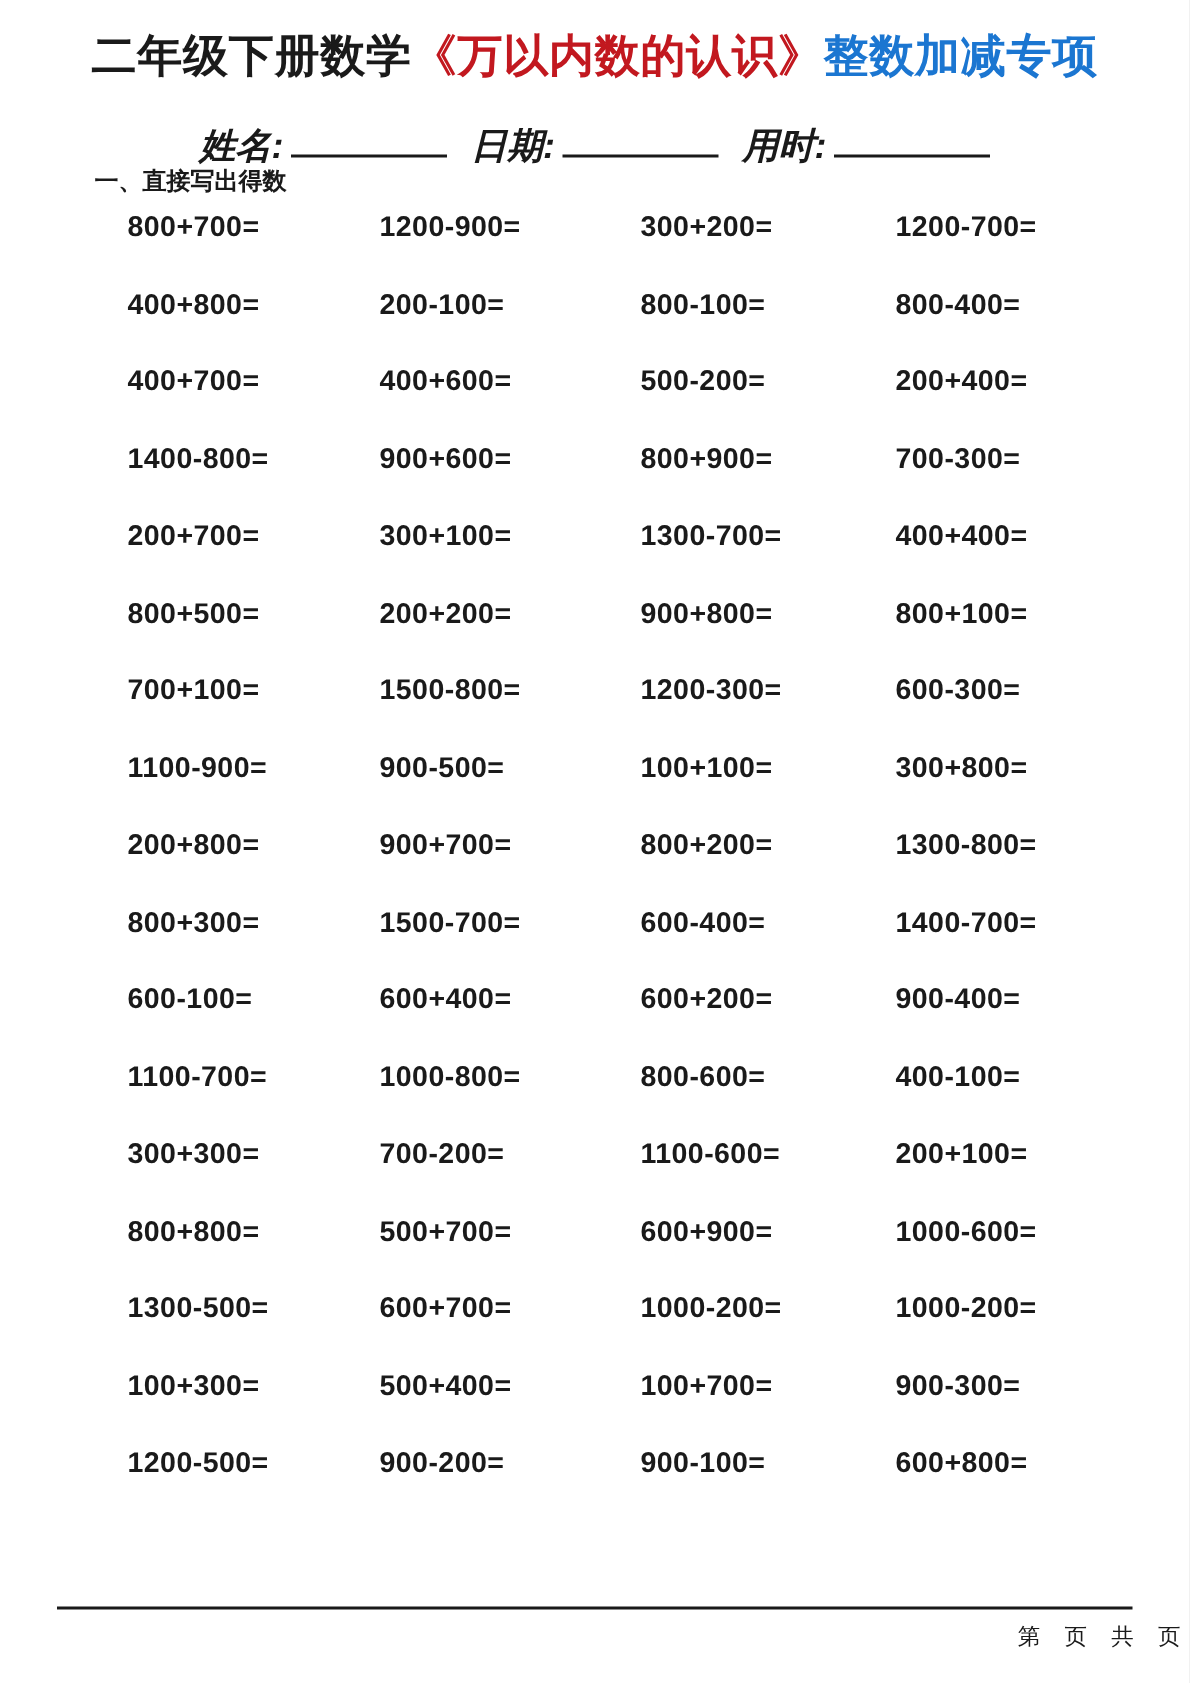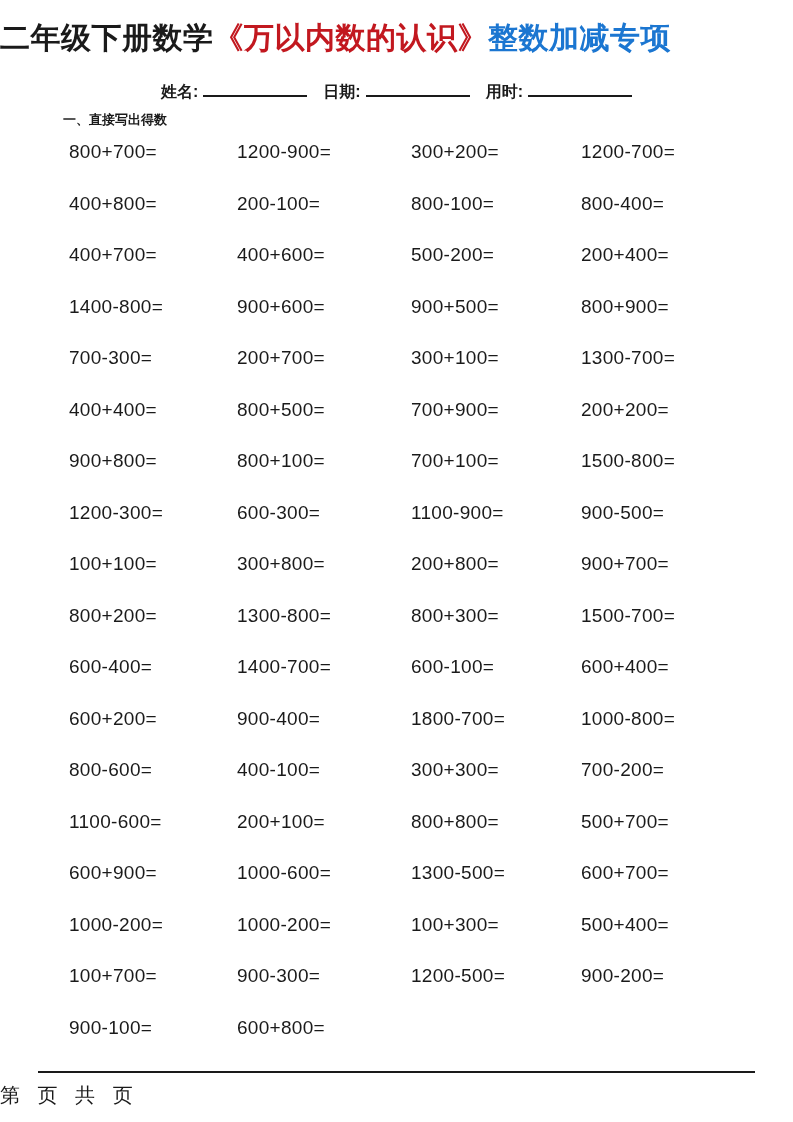--- a/index.html
+++ b/index.html
@@ -14,82 +14,84 @@
     height: 1122px;
     margin: 0 auto;
     background: #ffffff;
     overflow: hidden;
   }
   .title {
     position: absolute;
     top: 20px;
     left: 0;
     width: 100%;
-    text-align: left;
+    text-align: center;
     font-size: 30px;
     line-height: 36px;
     font-weight: bold;
     letter-spacing: 0.5px;
     white-space: nowrap;
   }
   .info-line {
     position: absolute;
     top: 80px;
     left: 0;
     width: 100%;
     text-align: center;
-    font-size: 16px;
+    font-size: 24px;
     font-weight: bold;
     white-space: nowrap;
+    font-style: italic;
   }
   .info-label { display: inline-block; }
   .blank {
     display: inline-block;
     width: 104px;
     height: 1.05em;
     border-bottom: 2px solid #1a1a1a;
     margin: 0 16px 0 5px;
   }
   .blank:last-child { margin-right: 0; }
   .section-heading {
     position: absolute;
     top: 111px;
     left: 63px;
-    font-size: 13px;
+    font-size: 16px;
     font-weight: bold;
   }
   .problems-grid {
     position: absolute;
     top: 141px;
-    left: 69px;
+    left: 85px;
     right: 40px;
     display: grid;
     grid-template-columns: 168px 174px 170px 1fr;
     grid-auto-rows: 51.5px;
     font-size: 19px;
+    font-weight: bold;
   }
   .problem-cell {
     line-height: 22px;
     letter-spacing: 0.3px;
     white-space: nowrap;
   }
   .footer-rule {
     position: absolute;
     top: 1071px;
     left: 38px;
     right: 38px;
     border-top: 2px solid #1a1a1a;
   }
   .footer-text {
     position: absolute;
     top: 1082px;
     left: 0;
     width: 100%;
-    text-align: left;
-    font-size: 20px;
+    text-align: right;
+    font-size: 15px;
     letter-spacing: 6px;
   }
 </style>
 </head>
 <body>
 
 <div class="page">
 
   <h1 class="title"><span>二年级下册数学</span><span style="color: rgb(194, 24, 31);">《万以内数的认识》</span><span style="color: rgb(27, 118, 209);">整数加减专项</span></h1>
 
@@ -107,29 +109,27 @@
       <div class="problem-cell">400+800=</div>
       <div class="problem-cell">200-100=</div>
       <div class="problem-cell">800-100=</div>
       <div class="problem-cell">800-400=</div>
       <div class="problem-cell">400+700=</div>
       <div class="problem-cell">400+600=</div>
       <div class="problem-cell">500-200=</div>
       <div class="problem-cell">200+400=</div>
       <div class="problem-cell">1400-800=</div>
       <div class="problem-cell">900+600=</div>
-      <div class="problem-cell">900+500=</div>
       <div class="problem-cell">800+900=</div>
       <div class="problem-cell">700-300=</div>
       <div class="problem-cell">200+700=</div>
       <div class="problem-cell">300+100=</div>
       <div class="problem-cell">1300-700=</div>
       <div class="problem-cell">400+400=</div>
       <div class="problem-cell">800+500=</div>
-      <div class="problem-cell">700+900=</div>
       <div class="problem-cell">200+200=</div>
       <div class="problem-cell">900+800=</div>
       <div class="problem-cell">800+100=</div>
       <div class="problem-cell">700+100=</div>
       <div class="problem-cell">1500-800=</div>
       <div class="problem-cell">1200-300=</div>
       <div class="problem-cell">600-300=</div>
       <div class="problem-cell">1100-900=</div>
       <div class="problem-cell">900-500=</div>
       <div class="problem-cell">100+100=</div>
@@ -139,21 +139,21 @@
       <div class="problem-cell">800+200=</div>
       <div class="problem-cell">1300-800=</div>
       <div class="problem-cell">800+300=</div>
       <div class="problem-cell">1500-700=</div>
       <div class="problem-cell">600-400=</div>
       <div class="problem-cell">1400-700=</div>
       <div class="problem-cell">600-100=</div>
       <div class="problem-cell">600+400=</div>
       <div class="problem-cell">600+200=</div>
       <div class="problem-cell">900-400=</div>
-      <div class="problem-cell">1800-700=</div>
+      <div class="problem-cell">1100-700=</div>
       <div class="problem-cell">1000-800=</div>
       <div class="problem-cell">800-600=</div>
       <div class="problem-cell">400-100=</div>
       <div class="problem-cell">300+300=</div>
       <div class="problem-cell">700-200=</div>
       <div class="problem-cell">1100-600=</div>
       <div class="problem-cell">200+100=</div>
       <div class="problem-cell">800+800=</div>
       <div class="problem-cell">500+700=</div>
       <div class="problem-cell">600+900=</div>

